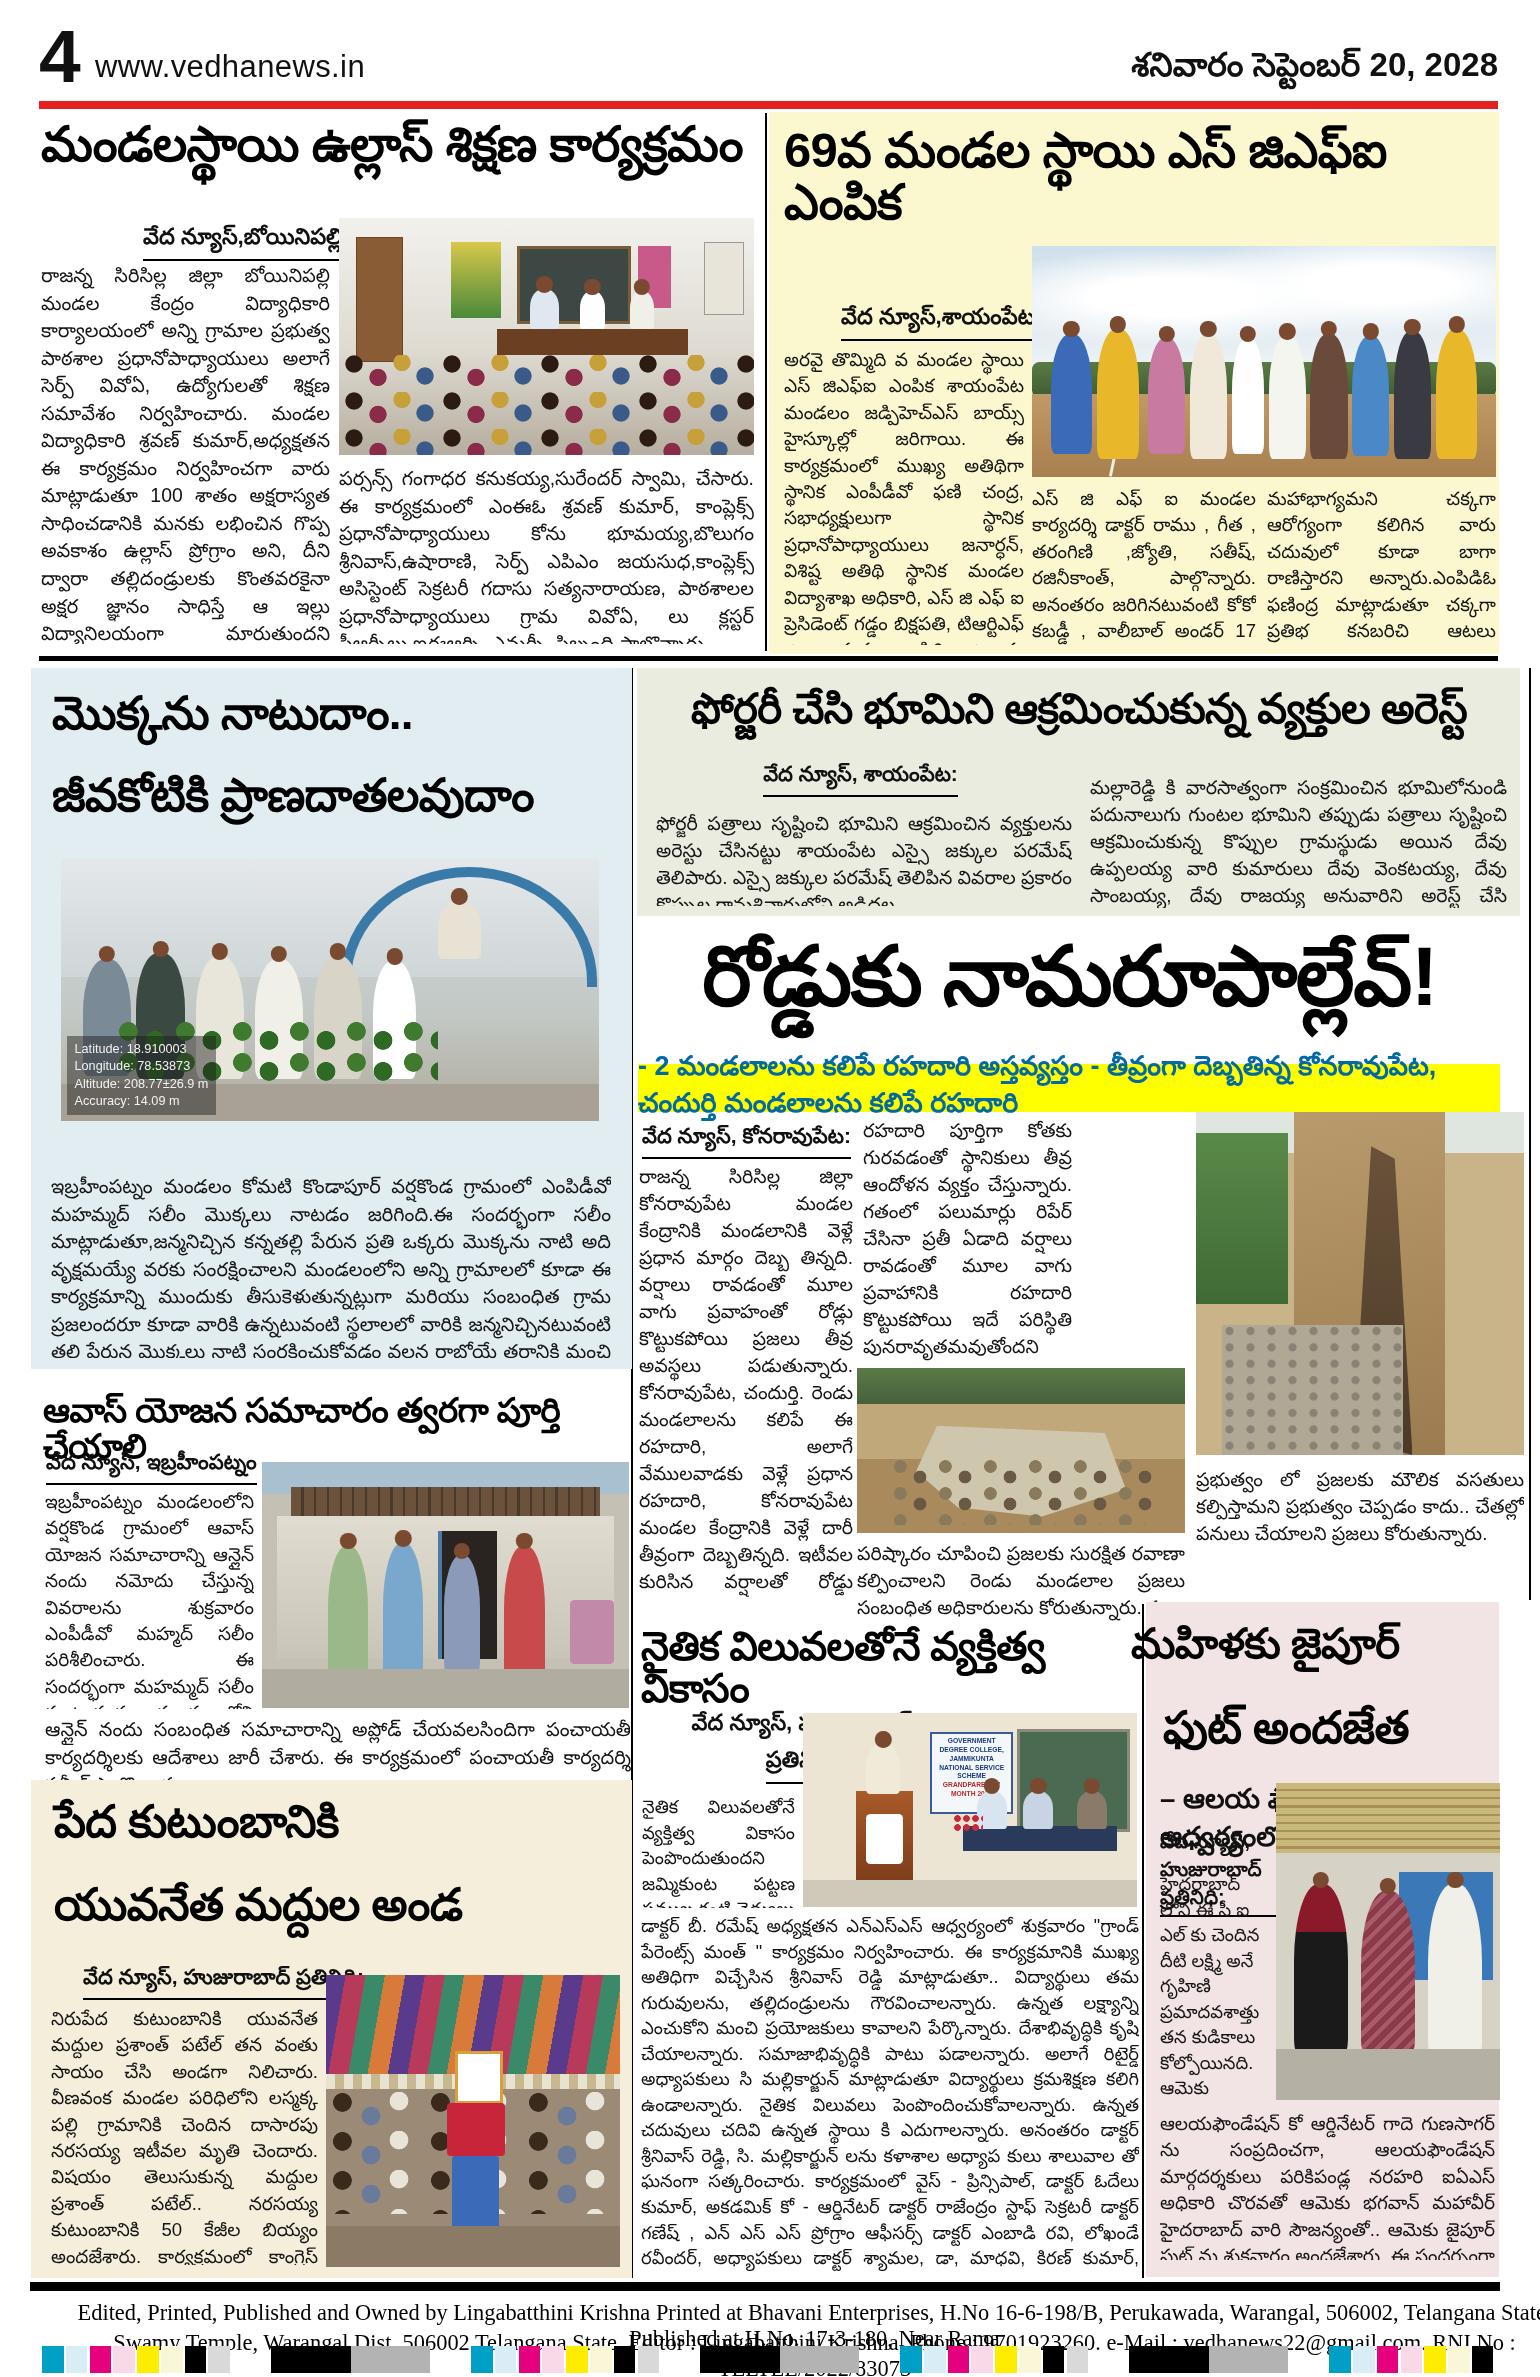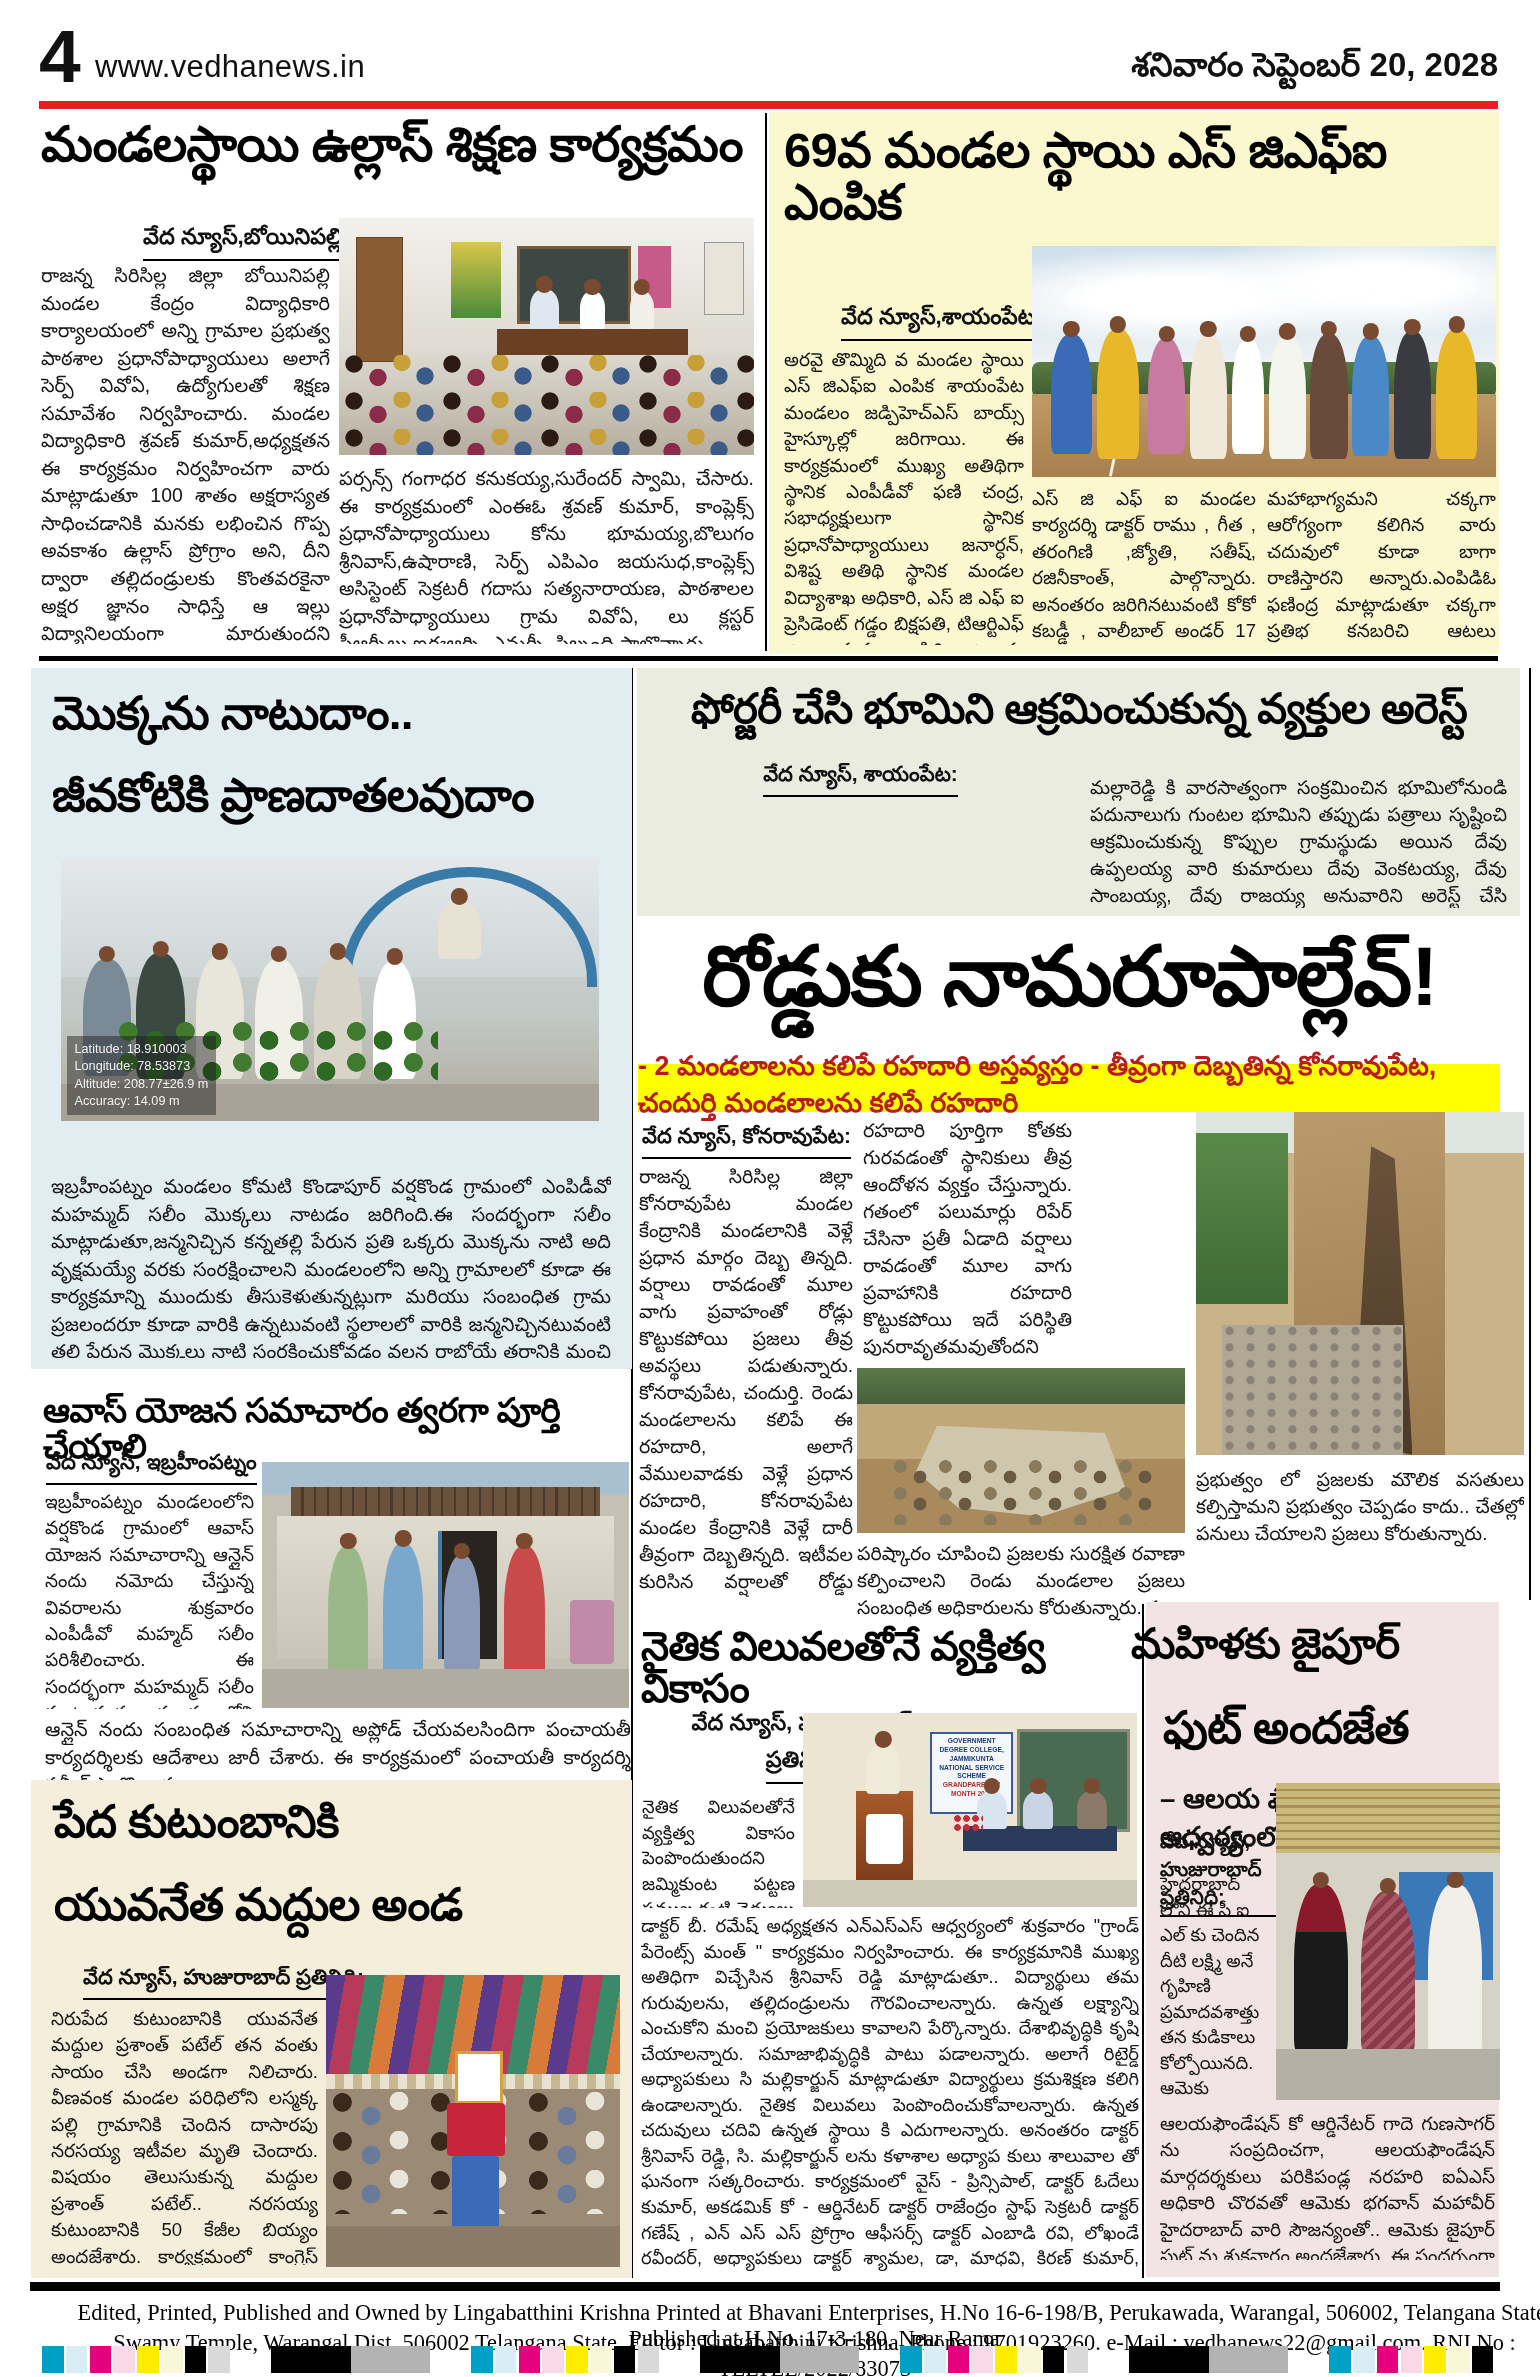--- a/index.html
+++ b/index.html
@@ -141,25 +141,26 @@
     <div class="ph" style="left:84%;top:56%;width:12%;height:26%;background:#c08aa8;border-radius:4.5px;"></div>
     <div class="ph" style="left:0;bottom:0;width:100%;height:16%;background:#b0aca0;"></div>
   </div>
   <div class="abs body-text" style="left:45px;top:1716px;width:586px;height:76px;font-size:19.4px;">ఆన్లైన్ నందు సంబంధిత సమాచారాన్ని అప్లోడ్ చేయవలసిందిగా పంచాయతీ కార్యదర్శిలకు ఆదేశాలు జారీ చేశారు. ఈ కార్యక్రమంలో పంచాయతీ కార్యదర్శి ప్రవీణ్,పాల్గొన్నారు.</div>
 
   <div class="abs" style="left:637px;top:668px;width:883px;height:248px;background:#e9ecdf;"></div>
   <div class="abs headline" style="left:656px;top:687px;width:846px;font-size:42px;text-align:center;">ఫోర్జరీ చేసి భూమిని ఆక్రమించుకున్న వ్యక్తుల అరెస్ట్</div>
   <div class="abs" style="left:637px;top:762px;width:447px;text-align:center;">
     <span class="byline" style="font-size:21px;">వేద న్యూస్, శాయంపేట:</span>
   </div>
+  <div class="abs body-text" style="left:656px;top:811px;width:416px;height:95px;font-size:19px;">ఫోర్జరీ పత్రాలు సృష్టించి భూమిని ఆక్రమించిన వ్యక్తులను అరెస్టు చేసినట్టు శాయంపేట ఎస్సై జక్కుల పరమేష్ తెలిపారు. ఎస్సై జక్కుల పరమేష్ తెలిపిన వివరాల ప్రకారం  కొప్పుల గ్రామశివారులోని అడిదల</div>
   <div class="abs body-text" style="left:1090px;top:775px;width:417px;height:133px;font-size:19px;">మల్లారెడ్డి కి వారసాత్వంగా సంక్రమించిన  భూమిలోనుండి పదునాలుగు గుంటల భూమిని తప్పుడు పత్రాలు సృష్టించి ఆక్రమించుకున్న కొప్పుల గ్రామస్థుడు అయిన దేవు ఉప్పలయ్య వారి కుమారులు  దేవు వెంకటయ్య, దేవు సాంబయ్య, దేవు రాజయ్య అనువారిని అరెస్ట్ చేసి రిమాండ్ కు తరలించారని ఎస్సై జక్కుల పరమేష్ తెలిపారు.</div>
 
   <div class="abs headline" style="left:639px;top:933px;width:861px;font-size:83px;text-align:center;letter-spacing:-1.5px;">రోడ్డుకు నామరూపాల్లేవ్!</div>
   <div class="abs" style="left:638px;top:1064px;width:862px;height:48px;background:#ffff00;display:flex;align-items:center;justify-content:center;">
-    <span style="font-size:27px;font-weight:800;color:#b91c1c;">- 2 మండలాలను కలిపే రహదారి అస్తవ్యస్తం  - తీవ్రంగా దెబ్బతిన్న కోనరావుపేట, చందుర్తి మండలాలను కలిపే రహదారి</span>
+    <span style="font-size:27px;font-weight:800;color:#0369a1;">- 2 మండలాలను కలిపే రహదారి అస్తవ్యస్తం  - తీవ్రంగా దెబ్బతిన్న కోనరావుపేట, చందుర్తి మండలాలను కలిపే రహదారి</span>
   </div>
   <div class="abs" style="left:642px;top:1124px;">
     <span class="byline" style="font-size:21px;">వేద న్యూస్, కోనరావుపేట:</span>
   </div>
   <div class="abs body-text" style="left:639px;top:1164px;width:214px;height:434px;font-size:19px;">రాజన్న సిరిసిల్ల జిల్లా కోనరావుపేట మండల కేంద్రానికి మండలానికి వెళ్లే ప్రధాన మార్గం దెబ్బ తిన్నది. వర్షాలు రావడంతో మూల వాగు ప్రవాహంతో రోడ్లు కొట్టుకపోయి ప్రజలు తీవ్ర అవస్థలు పడుతున్నారు. కోనరావుపేట, చందుర్తి. రెండు మండలాలను కలిపే ఈ రహదారి, అలాగే వేములవాడకు వెళ్లే ప్రధాన రహదారి, కోనరావుపేట మండల కేంద్రానికి వెళ్లే దారీ తీవ్రంగా దెబ్బతిన్నది. ఇటీవల కురిసిన వర్షాలతో రోడ్డు లోలెవెల్ వంతెన పూర్తిగా దెబ్బతిని వాహనదారులు ప్రమాద భయంతో ప్రయాణిస్తున్నారు. ప్రతిరోజూ వందలాది వాహనాలు, ముఖ్యంగా వేములవాడకు వెళ్లే వాహనదారులు ఈ మార్గం మీదనే వెళ్తుంటారు. అయితే మూలమలుపులు, వంతెనల దగ్గర</div>
   <div class="abs body-text" style="left:863px;top:1118px;width:209px;height:243px;font-size:19px;">రహదారి పూర్తిగా కోతకు గురవడంతో స్థానికులు తీవ్ర ఆందోళన వ్యక్తం చేస్తున్నారు. గతంలో పలుమార్లు రిపేర్ చేసినా ప్రతీ ఏడాది వర్షాలు రావడంతో మూల వాగు ప్రవాహానికి రహదారి కొట్టుకపోయి ఇదే పరిస్థితి పునరావృతమవుతోందని ప్రజలు ఆవేదన చెందుతున్నారు. ఈ సమస్యకు శాశ్వత</div>
   <div class="photo" style="left:857px;top:1368px;width:328px;height:165px;">
     <div class="ph" style="inset:0;background:linear-gradient(#cfd8c8 0 22%,#c0a87a 22% 55%,#a88a5c 55% 100%);"></div>
     <div class="ph" style="left:0;top:0;width:100%;height:22%;background:linear-gradient(#5a7a48,#46603a);"></div>
     <div class="ph" style="left:18%;top:35%;width:64%;height:55%;background:#cfc6ae;clip-path:polygon(10% 0,90% 8%,100% 70%,60% 100%,20% 90%,0 50%);"></div>

